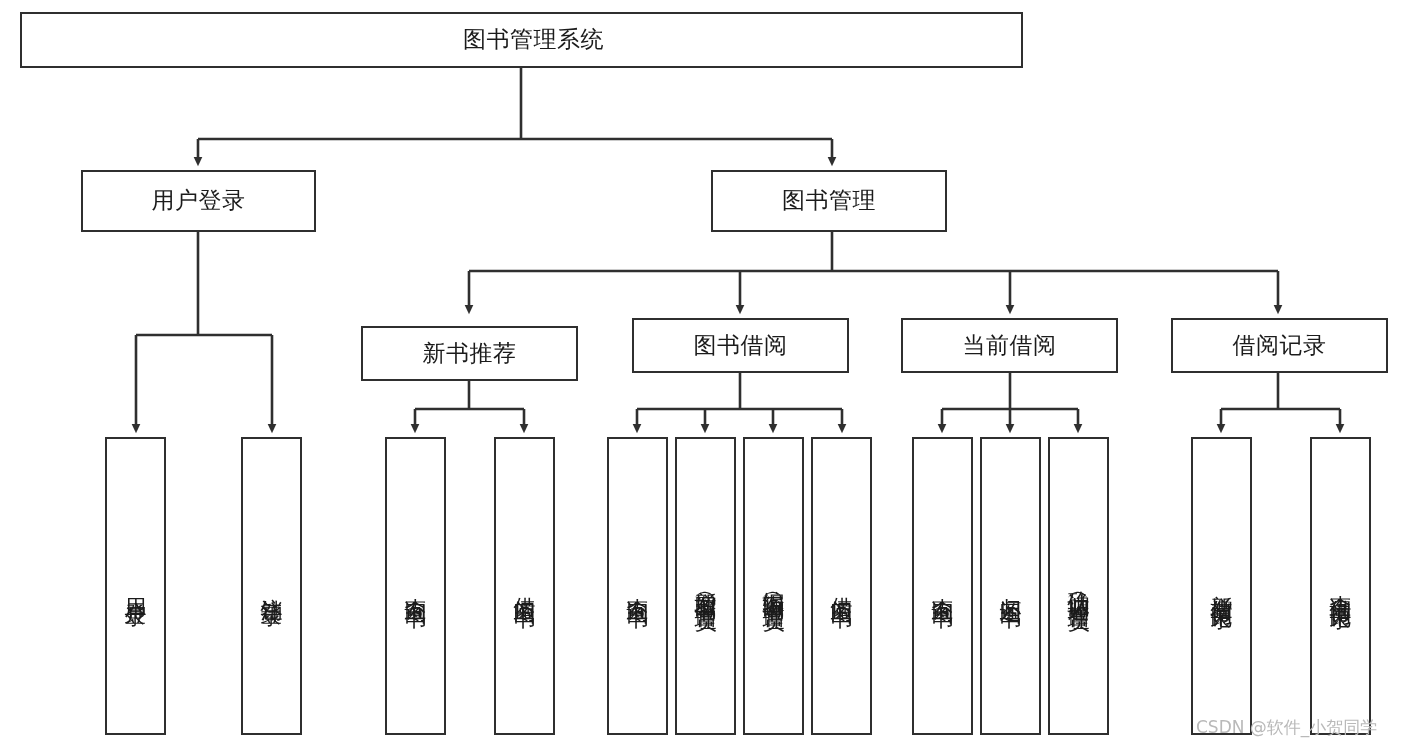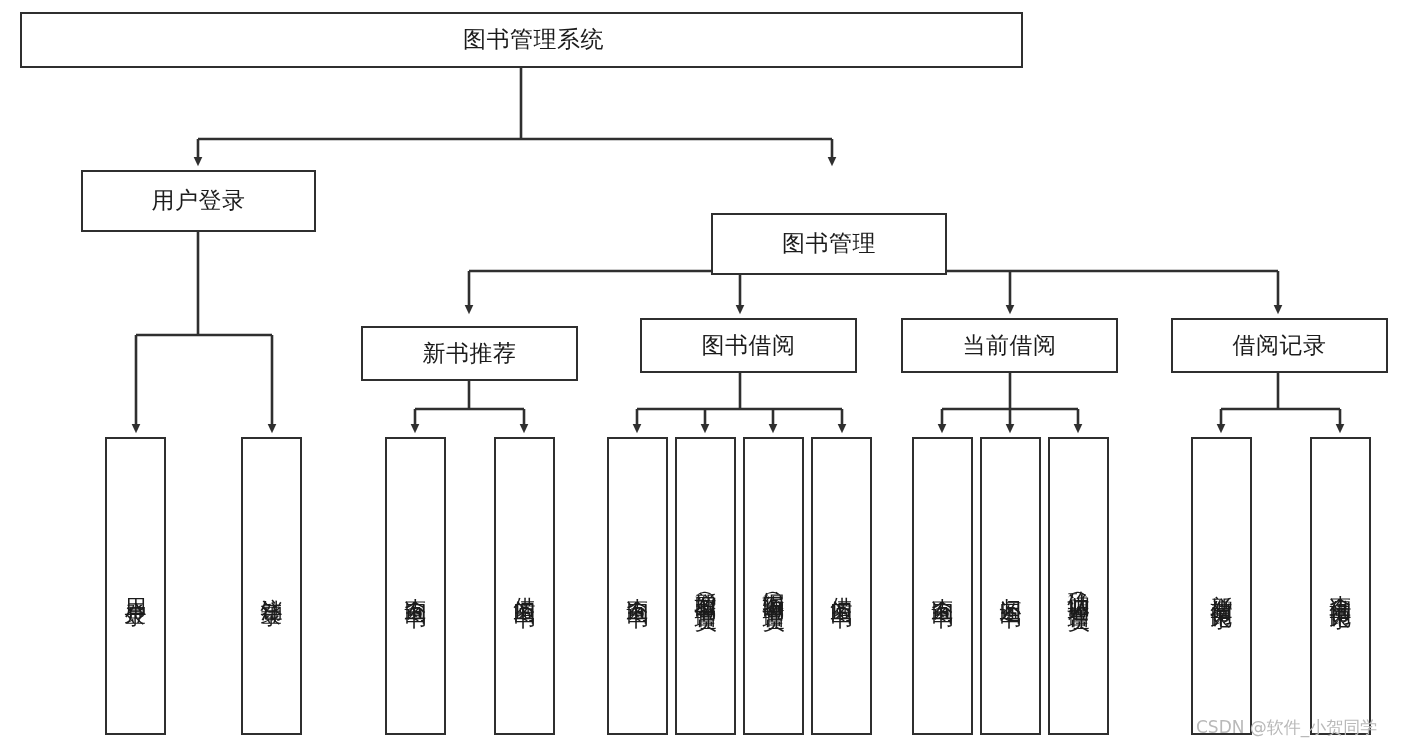--- a/index.html
+++ b/index.html
@@ -122,29 +122,29 @@
   </svg>
 
   <div class="node" style="left:20px; top:12px; width:1003px; height:56px;padding-left:24px;">
     <span class="label">图书管理系统</span>
   </div>
 
   <div class="node" style="left:81px; top:170px; width:235px; height:62px;">
     <span class="label">用户登录</span>
   </div>
 
-  <div class="node" style="left:711px; top:170px; width:236px; height:62px;margin-top:43px;">
+  <div class="node" style="left:711px; top:170px; width:236px; height:62px;">
     <span class="label">图书管理</span>
   </div>
 
   <div class="node" style="left:361px; top:326px; width:217px; height:55px;">
     <span class="label">新书推荐</span>
   </div>
 
-  <div class="node" style="left:632px; top:318px; width:217px; height:55px;margin-left:8px;">
+  <div class="node" style="left:632px; top:318px; width:217px; height:55px;">
     <span class="label">图书借阅</span>
   </div>
 
   <div class="node" style="left:901px; top:318px; width:217px; height:55px;">
     <span class="label">当前借阅</span>
   </div>
 
   <div class="node" style="left:1171px; top:318px; width:217px; height:55px;">
     <span class="label">借阅记录</span>
   </div>

